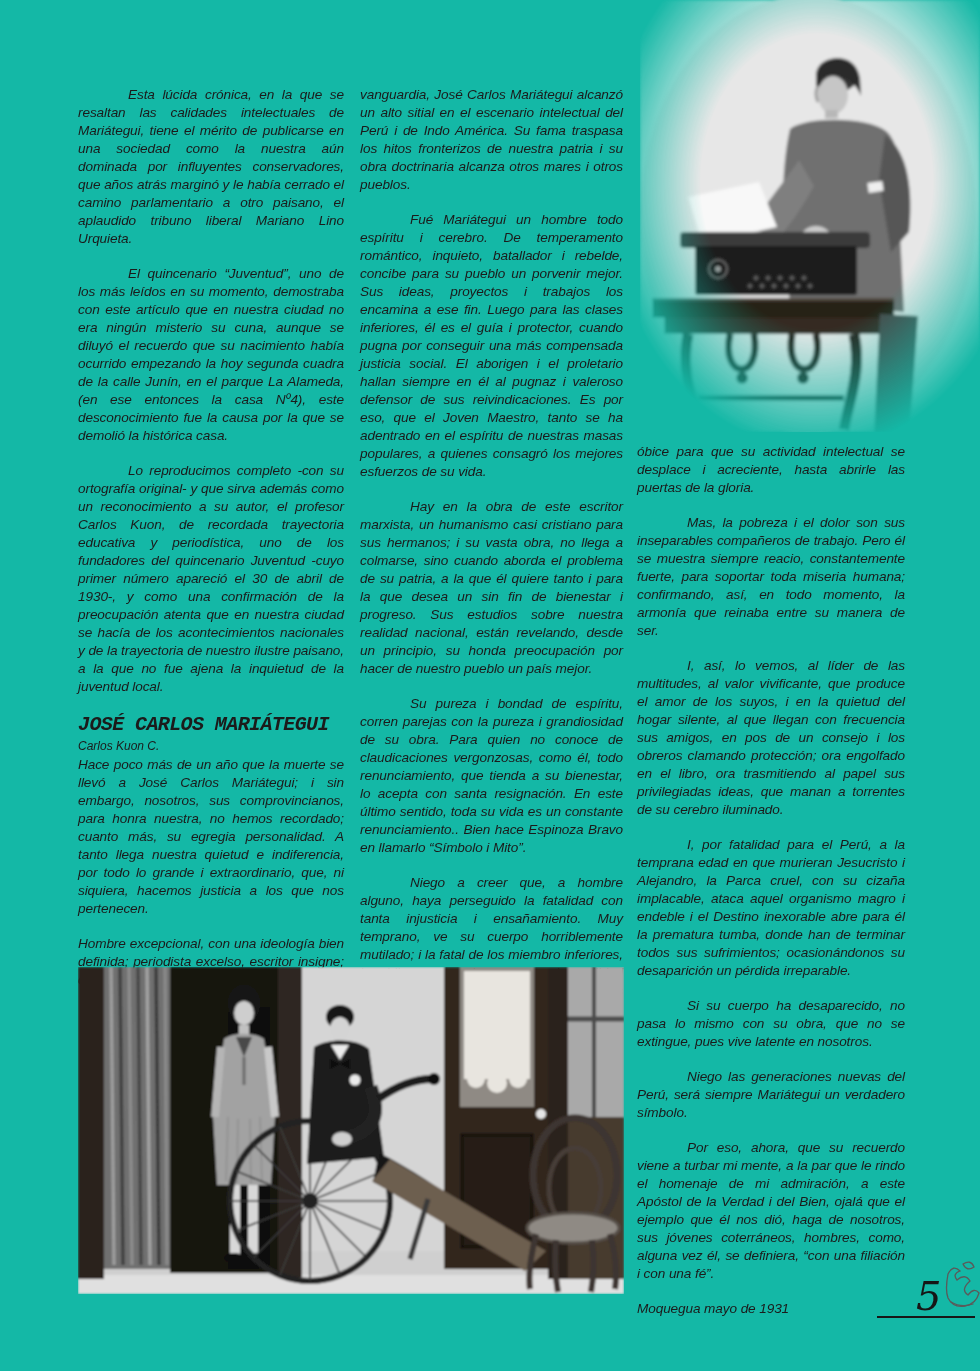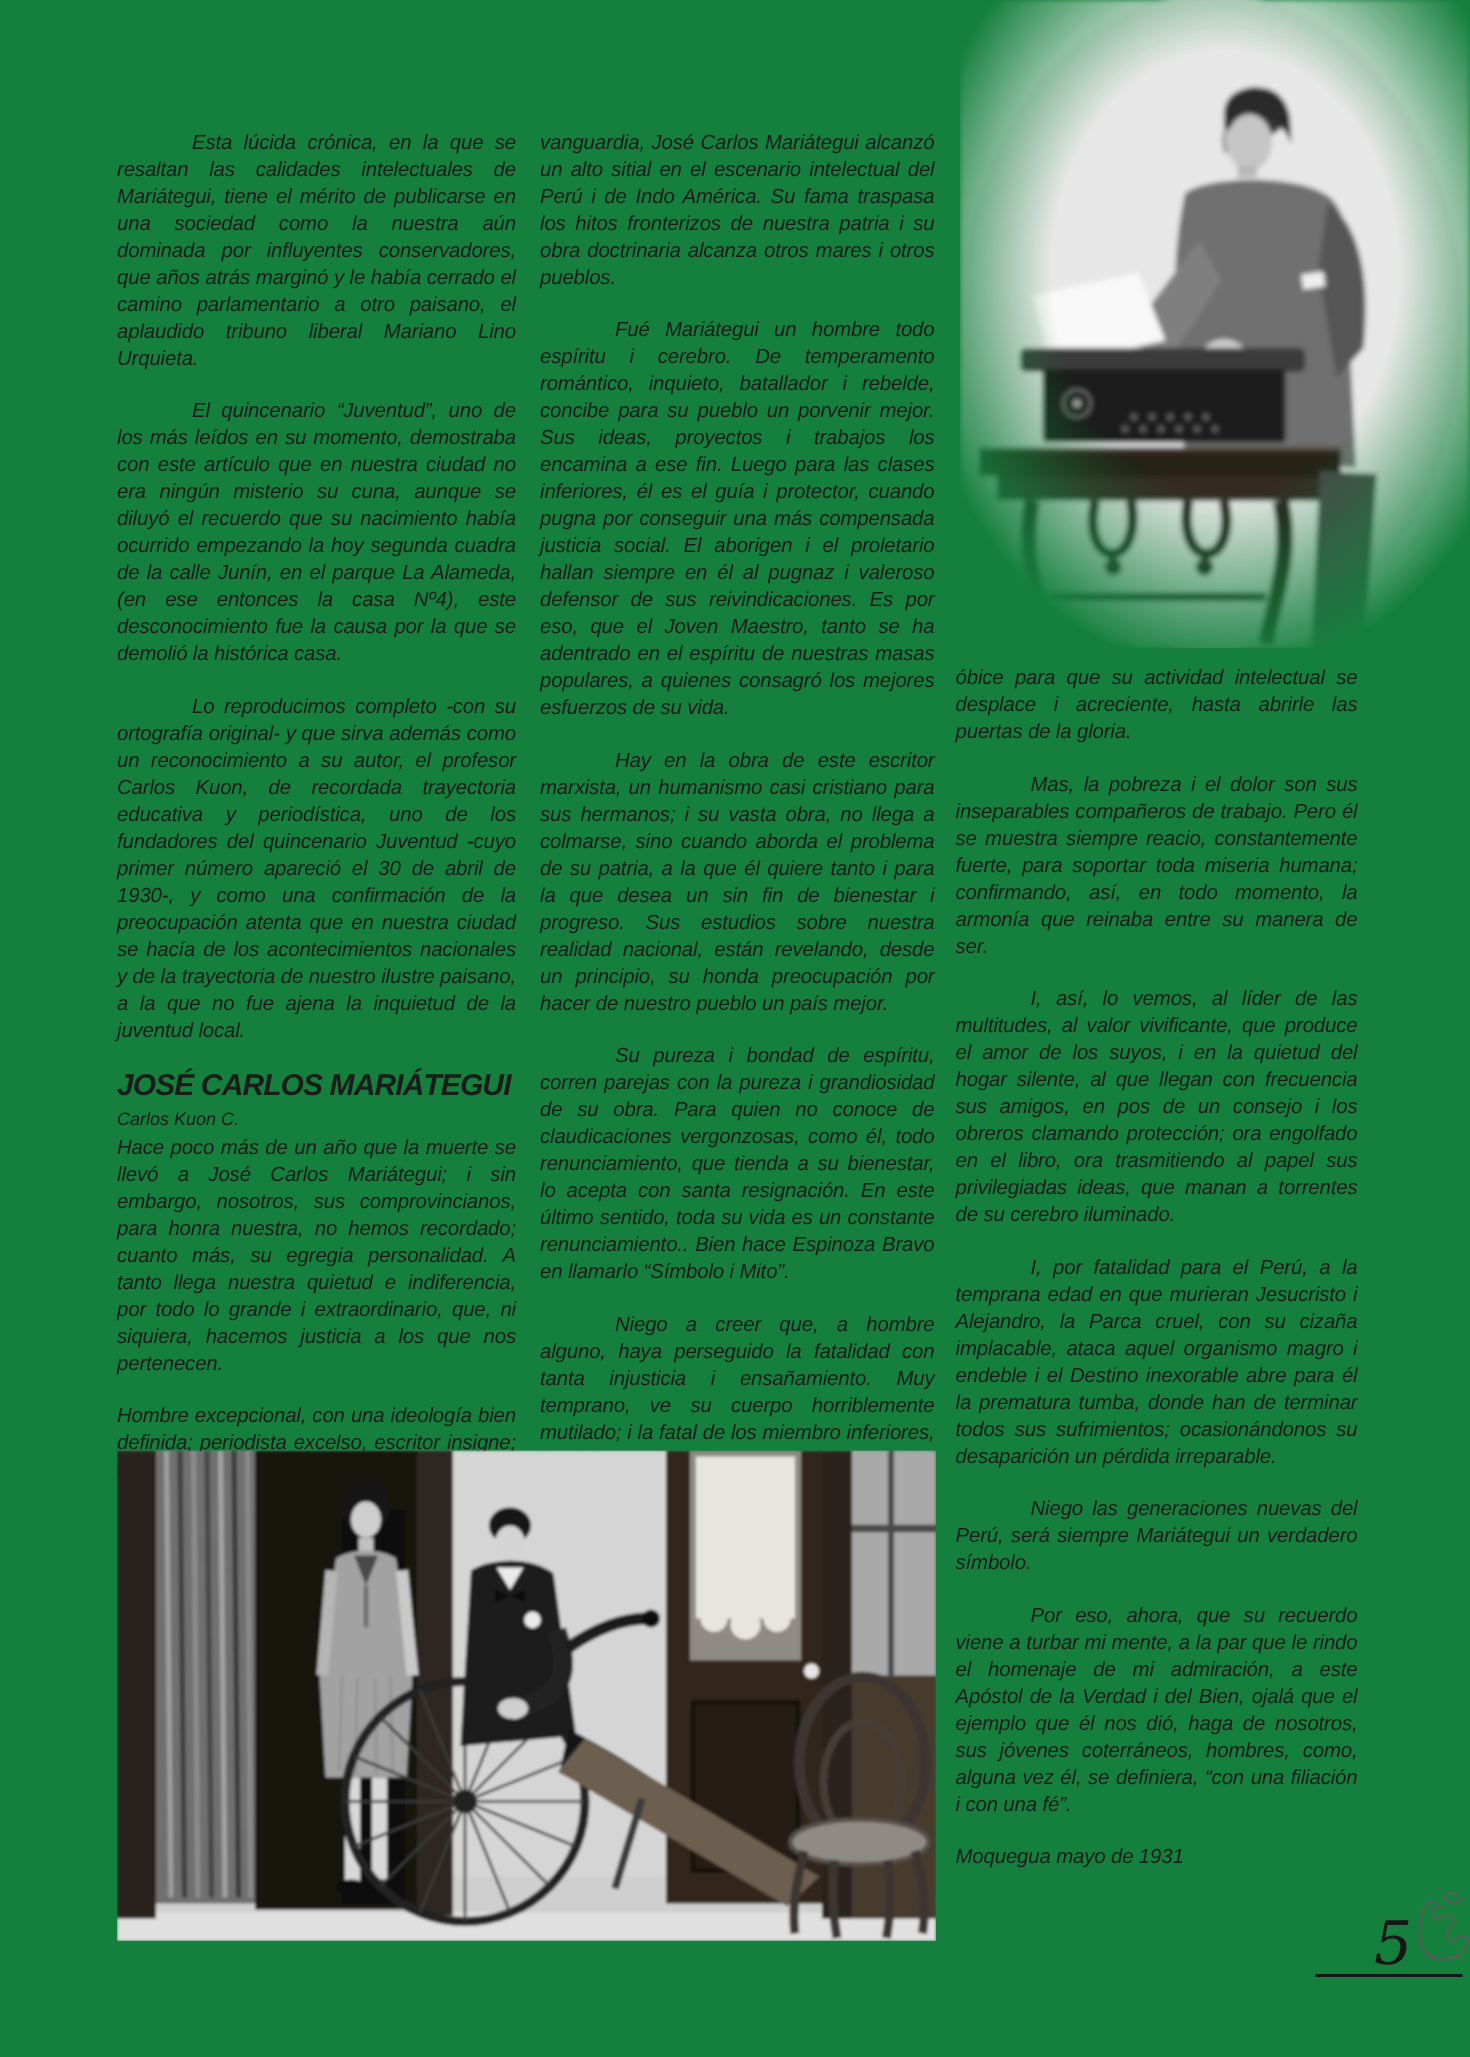--- a/index.html
+++ b/index.html
@@ -1,19 +1,19 @@
 <!DOCTYPE html>
 <html><head>
 <meta charset="utf-8">
 <style>
   html,body{margin:0;padding:0;background:#e9e9e9;}
   .page{
     position:relative;
     width:980px;height:1371px;
-    background:#15803d;
+    background:#14b8a6;
     overflow:hidden;
     font-family:"Liberation Sans",sans-serif;
     font-style:italic;
     color:#1b1b1b;
     margin:0 auto;
   }
   .col{position:absolute;}
   .col p{
     margin:0 0 17px 0;
     font-size:13.6px;
@@ -31,20 +31,21 @@
     font-size:10.9px !important;
     line-height:14.5px !important;
     margin-bottom:12px !important;
   }
   .article-title{
     font-size:20px;
     font-weight:bold;
     font-style:italic;
     letter-spacing:-0.6px;
     margin:10px 0 3px 0;
+    font-family:Liberation Mono, monospace;
   }
   .byline{
     font-size:12px;
     margin:0 0 3px 0;
   }
   .footer-date{margin-top:8px !important;}
   .photo{position:absolute;display:block;}
   #photo-typewriter{left:640px;top:0;width:340px;height:432px;}
   #photo-wheelchair{left:78px;top:967px;width:546px;height:327px;}
   .pagenum{
@@ -161,20 +162,21 @@
     <p class="indent">Hay en la obra de este escritor marxista, un humanismo casi cristiano para sus hermanos; i su vasta obra, no llega a colmarse, sino cuando aborda el problema de su patria, a la que él quiere tanto i para la que desea un sin fin de bienestar i progreso. Sus estudios sobre nuestra realidad nacional, están revelando, desde un principio, su honda preocupación por hacer de nuestro pueblo un país mejor.</p>
     <p class="indent">Su pureza i bondad de espíritu, corren parejas con la pureza i grandiosidad de su obra. Para quien no conoce de claudicaciones vergonzosas, como él, todo renunciamiento, que tienda a su bienestar, lo acepta con santa resignación. En este último sentido, toda su vida es un constante renunciamiento.. Bien hace Espinoza Bravo en llamarlo “Símbolo i Mito”.</p>
     <p class="indent cont-out">Niego a creer que, a hombre alguno, haya perseguido la fatalidad con tanta injusticia i ensañamiento. Muy temprano, ve su cuerpo horriblemente mutilado; i la fatal de los miembro inferiores, lo obligan a sumirse en una inmovilidad espantosa; pero esto no es</p>
   </div>
 
   <div class="col" id="col3">
     <p class="noindent">óbice para que su actividad intelectual se desplace i acreciente, hasta abrirle las puertas de la gloria.</p>
     <p class="indent">Mas, la pobreza i el dolor son sus inseparables compañeros de trabajo. Pero él se muestra siempre reacio, constantemente fuerte, para soportar toda miseria humana; confirmando, así, en todo momento, la armonía que reinaba entre su manera de ser.</p>
     <p class="indent">I, así, lo vemos, al líder de las multitudes, al valor vivificante, que produce el amor de los suyos, i en la quietud del hogar silente, al que llegan con frecuencia sus amigos, en pos de un consejo i los obreros clamando protección; ora engolfado en el libro, ora trasmitiendo al papel sus privilegiadas ideas, que manan a torrentes de su cerebro iluminado.</p>
     <p class="indent">I, por fatalidad para el Perú, a la temprana edad en que murieran Jesucristo i Alejandro, la Parca cruel, con su cizaña implacable, ataca aquel organismo magro i endeble i el Destino inexorable abre para él la prematura tumba, donde han de terminar todos sus sufrimientos; ocasionándonos su desaparición un pérdida irreparable.</p>
+    <p class="indent">Si su cuerpo ha desaparecido, no pasa lo mismo con su obra, que no se extingue, pues vive latente en nosotros.</p>
     <p class="indent">Niego las generaciones nuevas del Perú, será siempre Mariátegui un verdadero símbolo.</p>
     <p class="indent">Por eso, ahora, que su recuerdo viene a turbar mi mente, a la par que le rindo el homenaje de mi admiración, a este Apóstol de la Verdad i del Bien, ojalá que el ejemplo que él nos dió, haga de nosotros, sus jóvenes coterráneos, hombres, como, alguna vez él, se definiera, “con una filiación i con una fé”.</p>
     <p class="noindent footer-date">Moquegua mayo de 1931</p>
   </div>
 
   <svg id="photo-wheelchair" class="photo" viewBox="0 0 546 327" aria-hidden="true">
     <defs>
       <filter id="blurBL" x="-5%" y="-5%" width="110%" height="110%">
         <feGaussianBlur stdDeviation="1.1"></feGaussianBlur>
       </filter>

